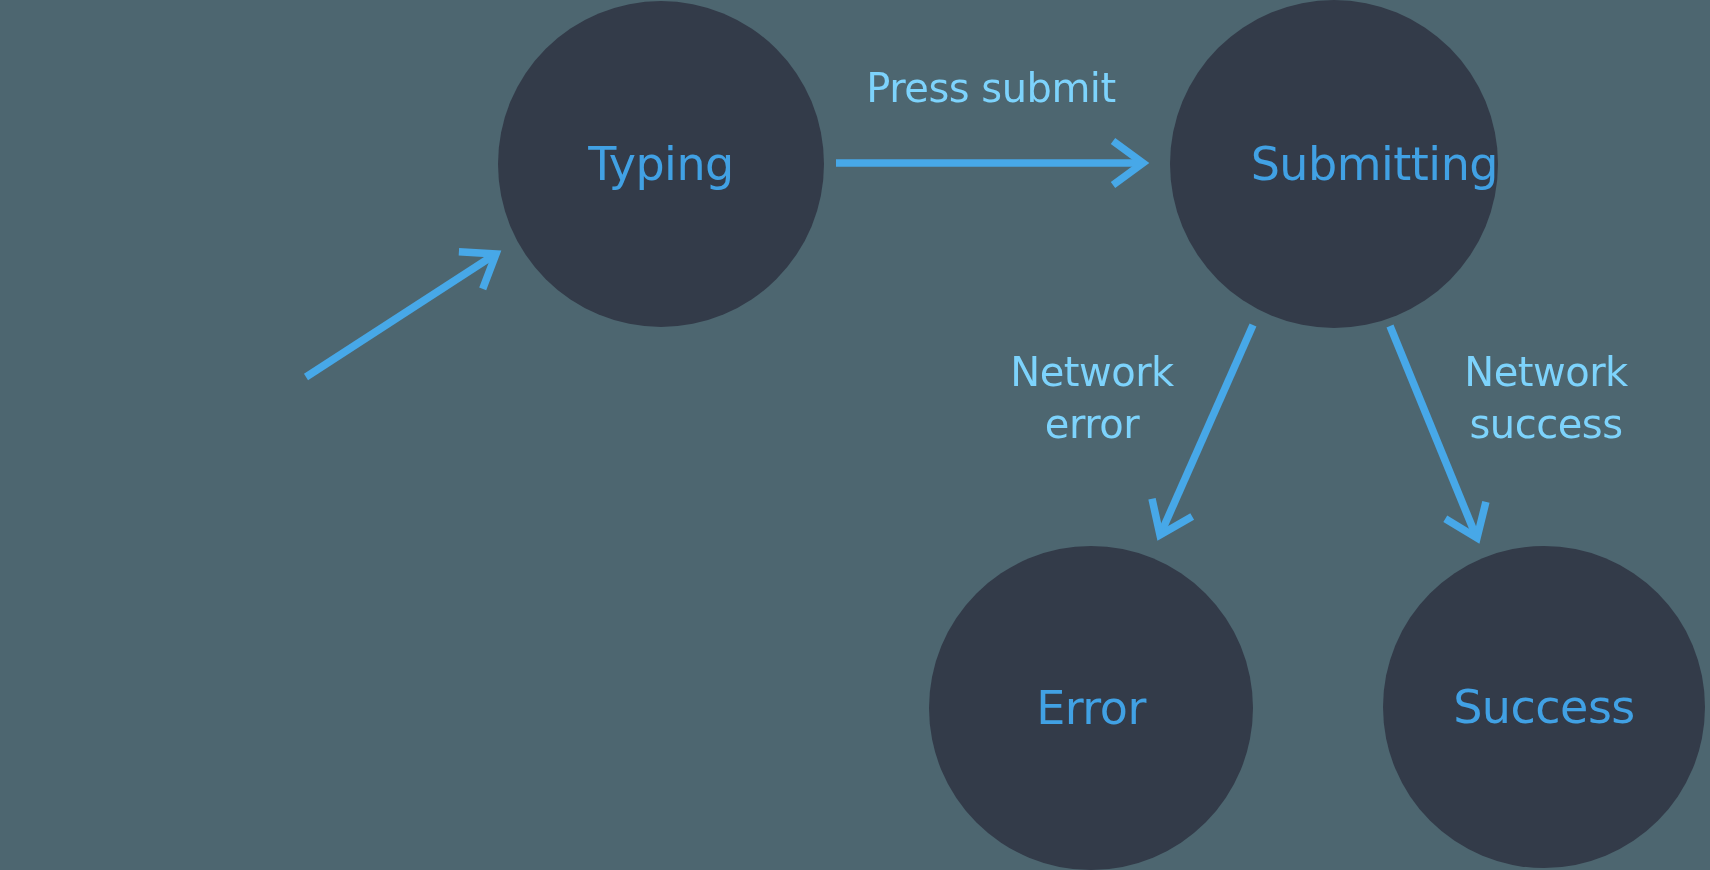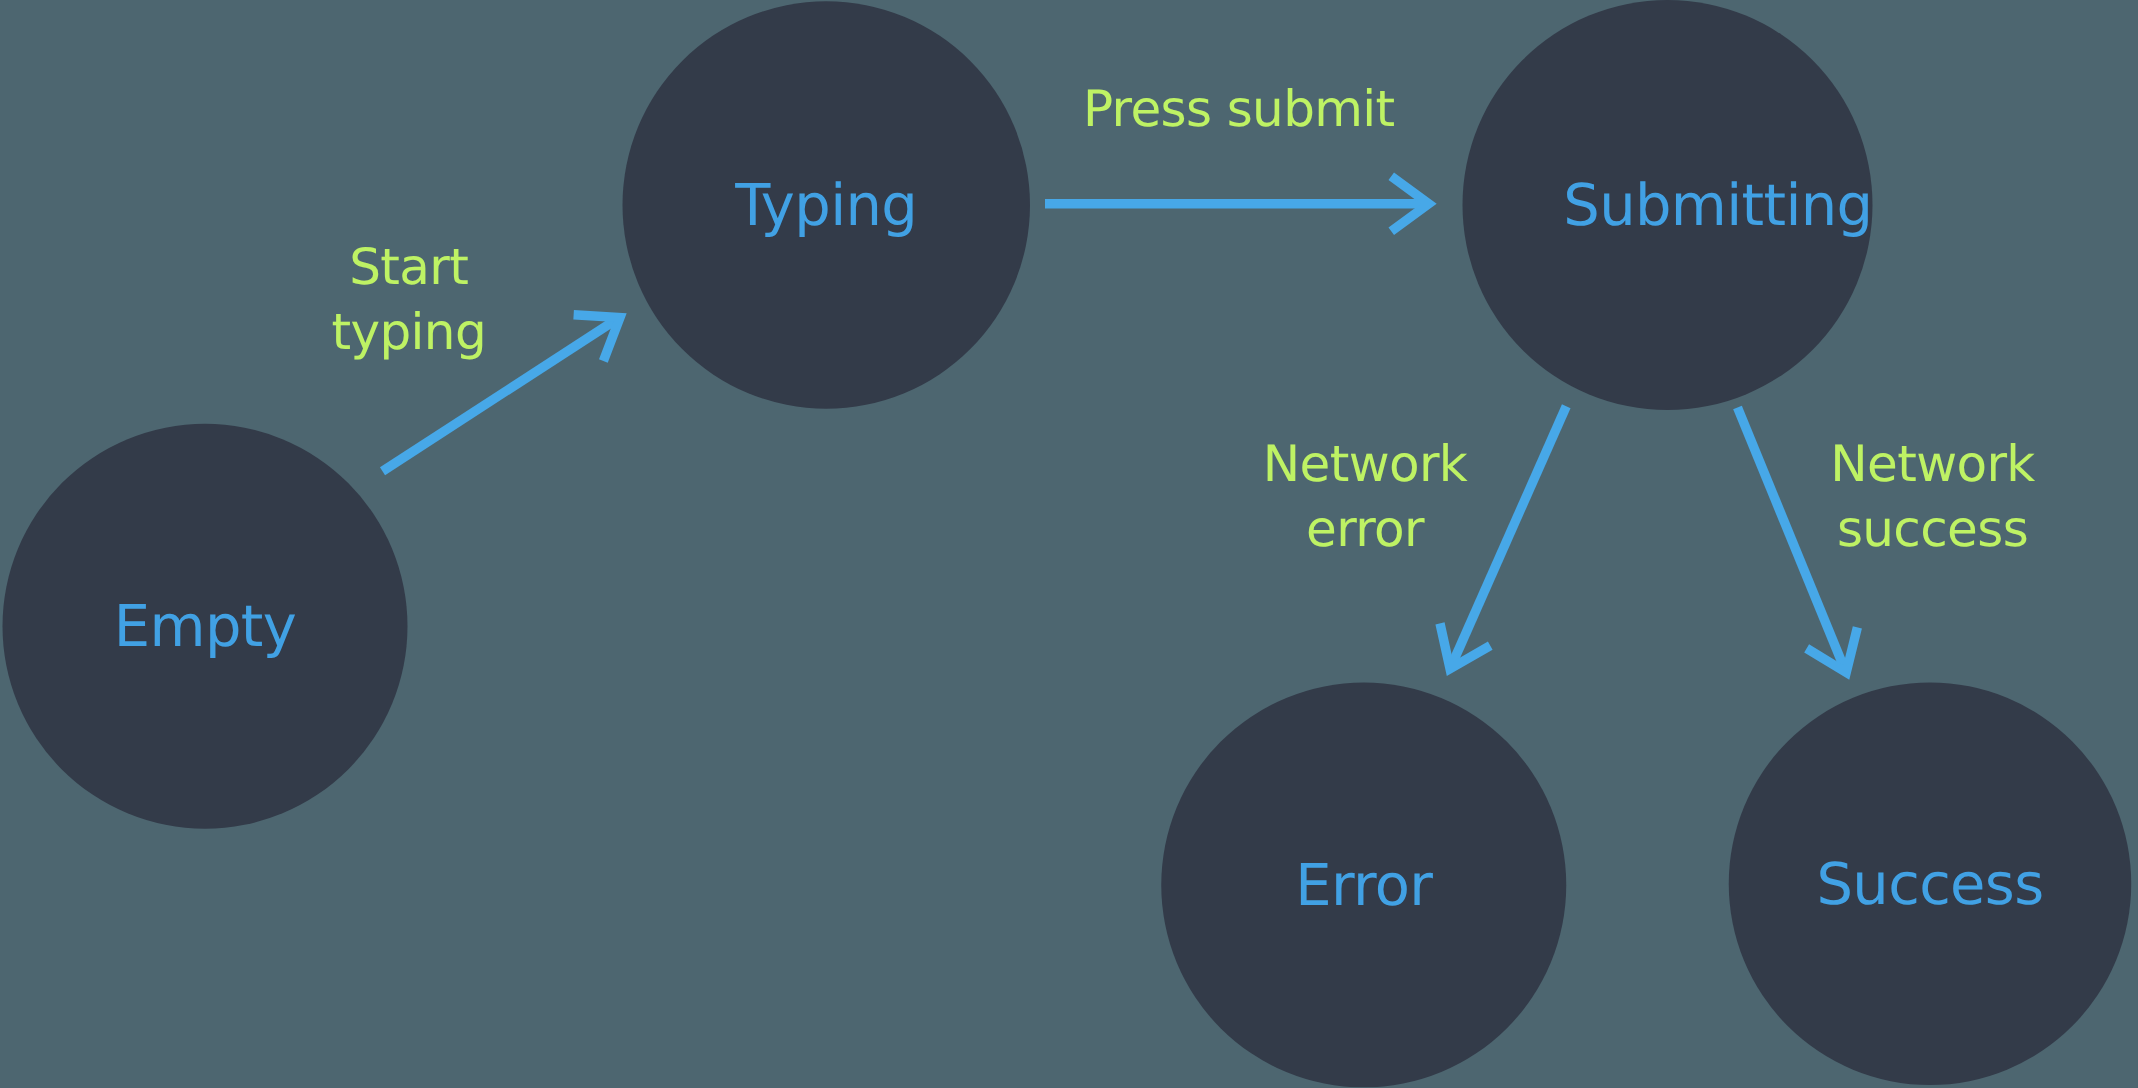--- a/index.html
+++ b/index.html
@@ -45,21 +45,21 @@
   }
   .node-empty      { left: 2px;    top: 339px; width: 324px; height: 324px; }
   .node-typing     { left: 498px;  top: 1px;   width: 326px; height: 326px; }
   .node-submitting { left: 1170px; top: 0px;   width: 328px; height: 328px; justify-content: flex-end; }
   .node-error      { left: 929px;  top: 546px; width: 324px; height: 324px; }
   .node-success    { left: 1383px; top: 546px; width: 322px; height: 322px; }
   .edge-label {
     position: absolute;
     transform: translate(-50%, -50%);
     text-align: center;
-    color: #bef264;
+    color: #7dd3fc;
     font-size: 40px;
     line-height: 52px;
     letter-spacing: -0.5px;
     white-space: nowrap;
   }
   .edge-label span { display: block; }
   .label-start-typing    { left: 327px;  top: 240px; }
   .label-press-submit    { left: 991px;  top: 88px;  }
   .label-network-error   { left: 1092px; top: 398px; }
   .label-network-success { left: 1546px; top: 398px; }
@@ -81,40 +81,33 @@
     <g>
       <line x1="1253" y1="325" x2="1161" y2="533"></line>
       <polyline points="1152,498.7 1160,535 1192.2,516.5"></polyline>
     </g>
     <g>
       <line x1="1390" y1="326" x2="1476" y2="536"></line>
       <polyline points="1445.3,518.7 1477,538 1485.9,501.9"></polyline>
     </g>
   </svg>
 
-  <div class="node node-empty">
-    <span class="node-label">Empty</span>
-  </div>
   <div class="node node-typing">
     <span class="node-label">Typing</span>
   </div>
   <div class="node node-submitting">
     <span class="node-label">Submitting</span>
   </div>
   <div class="node node-error">
     <span class="node-label">Error</span>
   </div>
   <div class="node node-success">
     <span class="node-label">Success</span>
   </div>
 
-  <div class="edge-label label-start-typing">
-    <span>Start</span>
-    <span>typing</span>
-  </div>
   <div class="edge-label label-press-submit">
     <span>Press submit</span>
   </div>
   <div class="edge-label label-network-error">
     <span>Network</span>
     <span>error</span>
   </div>
   <div class="edge-label label-network-success">
     <span>Network</span>
     <span>success</span>

